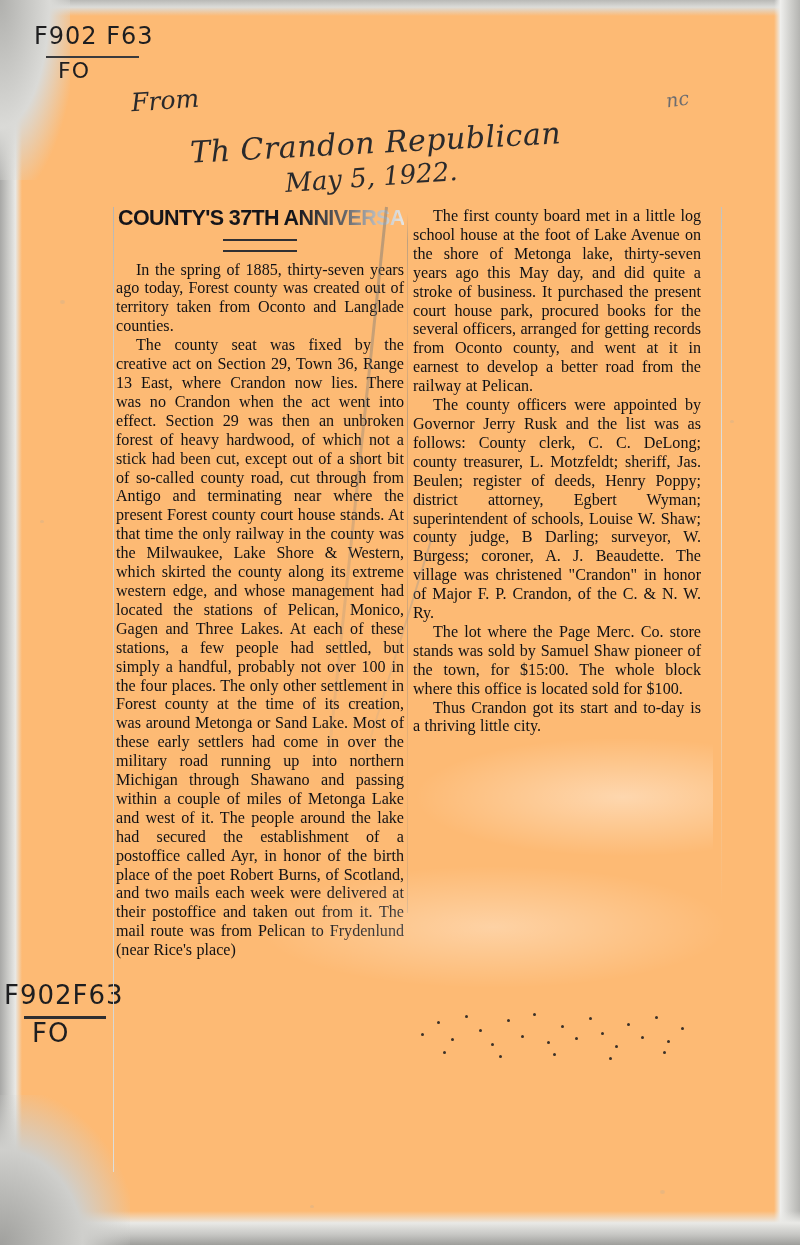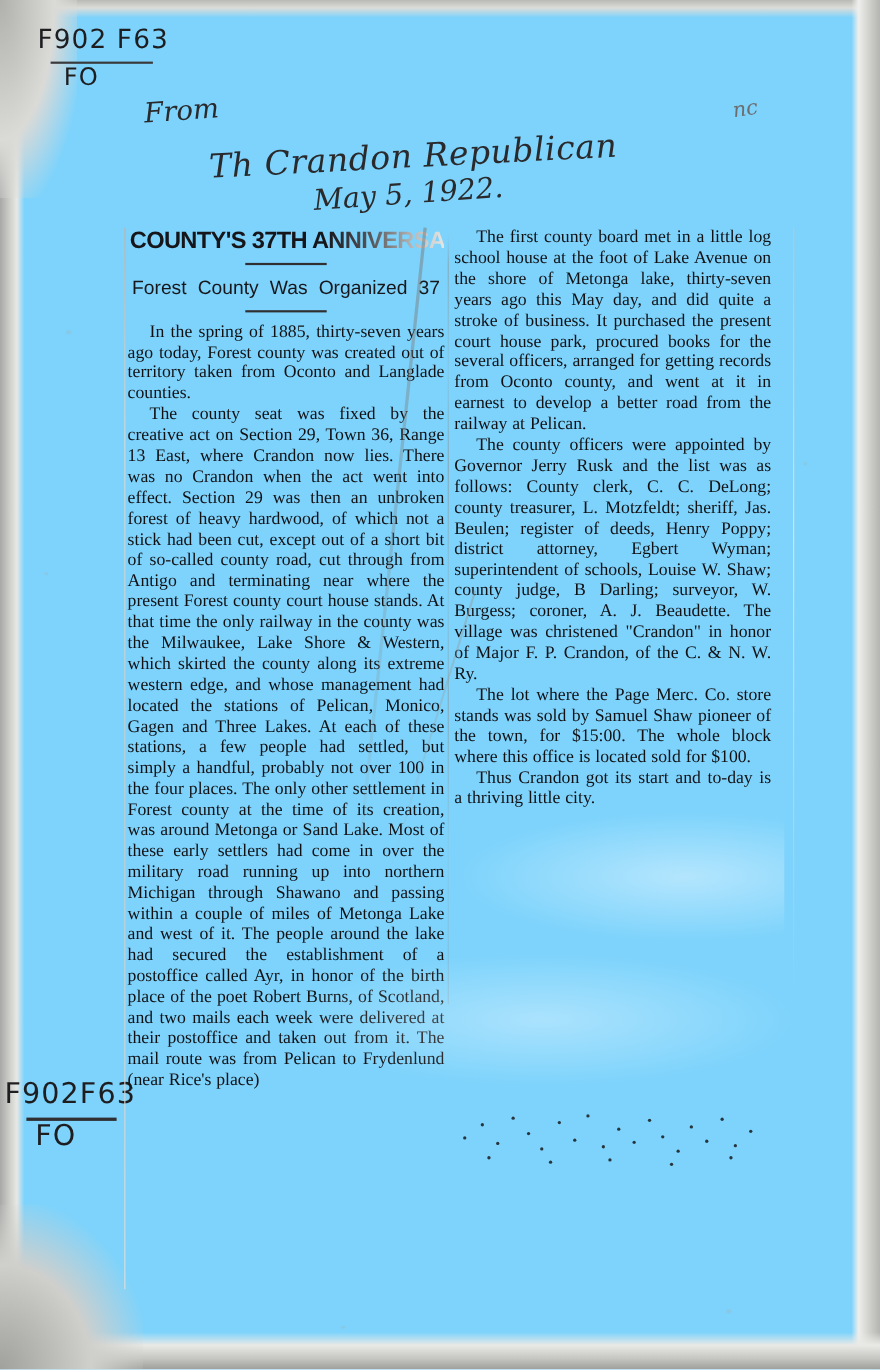--- a/index.html
+++ b/index.html
@@ -8,21 +8,21 @@
     background: #ffffff;
   }
   body {
     font-family: "Liberation Serif", serif;
   }
 
   #page {
     position: relative;
     width: 800px;
     height: 1245px;
-    background: #7dd3fc;
+    background: #fdba74;
     overflow: hidden;
   }
 
   
   .scan-edge {
     position: absolute;
     pointer-events: none;
   }
   .scan-edge-left {
     left: 0; top: 0; width: 22px; height: 1245px;
@@ -309,21 +309,20 @@
     <div id="clip-edge-right"></div>
     <div id="column-divider"></div>
 
     <div class="column" id="column-left">
 
       <h1 id="headline">COUNTY'S 37TH ANNIVERSARY</h1>
 
       <div id="headline-rule-1"></div>
 
       <h2 id="subheadline">
-        <span class="sub-line-1">Forest County Was Organized 37</span>
       </h2>
 
       <div id="headline-rule-2"></div>
 
       <p class="body-para">In the spring of 1885, thirty-seven years ago today, Forest county was created out of territory taken from Oconto and Langlade counties.</p>
       <p class="body-para">The county seat was fixed by the creative act on Section 29, Town 36, Range 13 East, where Crandon now lies. There was no Crandon when the act went into effect. Section 29 was then an unbroken forest of heavy hardwood, of which not a stick had been cut, except out of a short bit of so-called county road, cut through from Antigo and terminating near where the present Forest county court house stands. At that time the only railway in the county was the Milwaukee, Lake Shore &amp; Western, which skirted the county along its extreme western edge, and whose management had located the stations of Pelican, Monico, Gagen and Three Lakes. At each of these stations, a few people had settled, but simply a handful, probably not over 100 in the four places. The only other settlement in Forest county at the time of its creation, was around Metonga or Sand Lake. Most of these early settlers had come in over the military road running up into northern Michigan through Shawano and passing within a couple of miles of Metonga Lake and west of it. The people around the lake had secured the establishment of a postoffice called Ayr, in honor of the birth place of the poet Robert Burns, of Scotland, and two mails each week were delivered at their postoffice and taken out from it. The mail route was from Pelican to Frydenlund (near Rice's place)</p>
     </div>
 
     <div class="column" id="column-right">
       <p class="body-para">The first county board met in a little log school house at the foot of Lake Avenue on the shore of Metonga lake, thirty-seven years ago this May day, and did quite a stroke of business. It purchased the present court house park, procured books for the several officers, arranged for getting records from Oconto county, and went at it in earnest to develop a better road from the railway at Pelican.</p>

